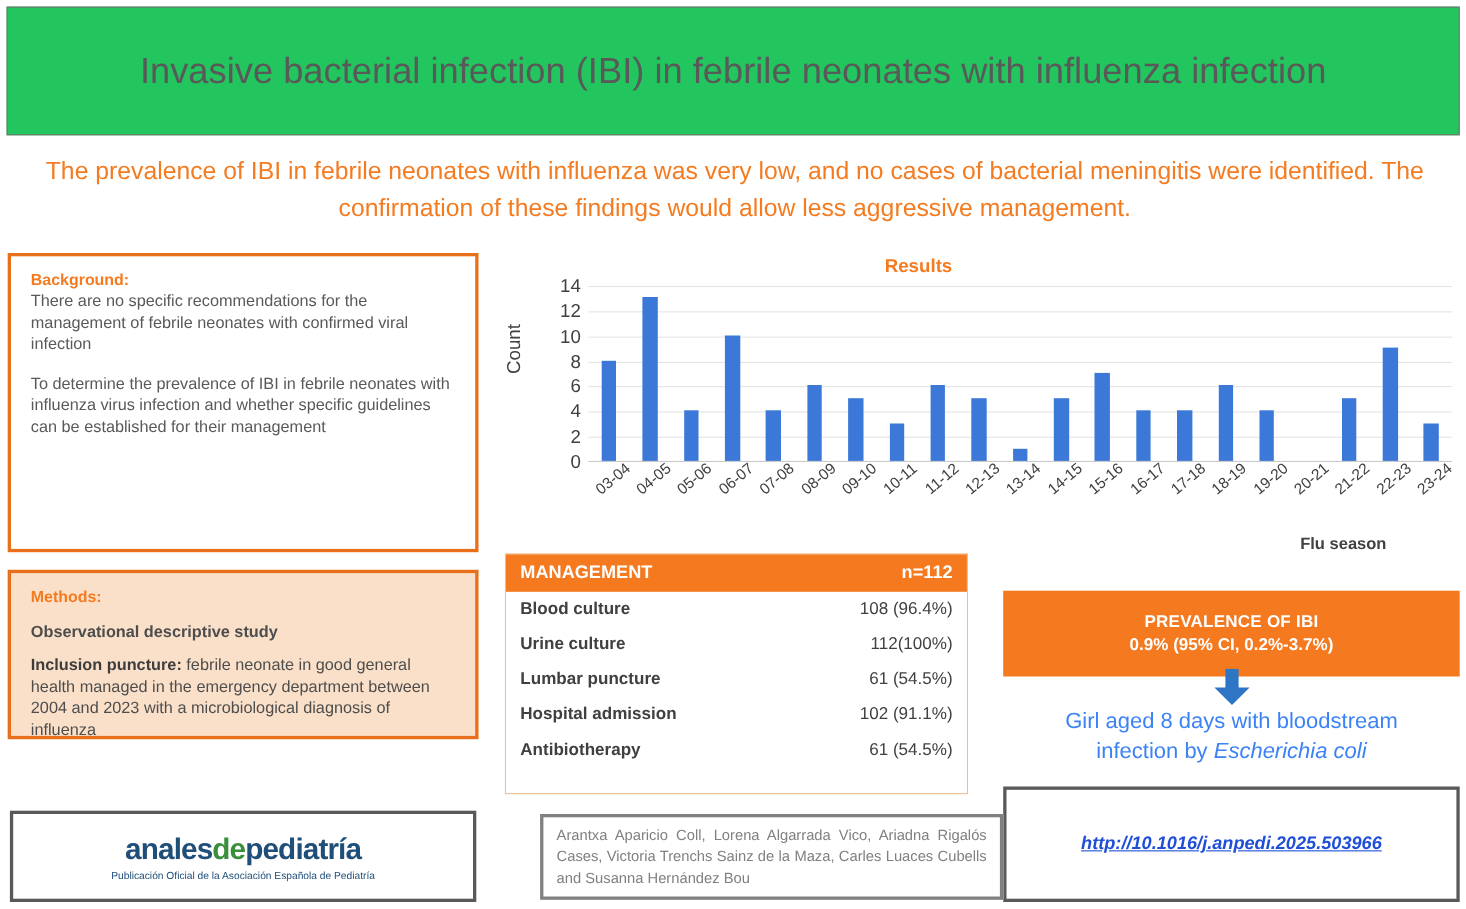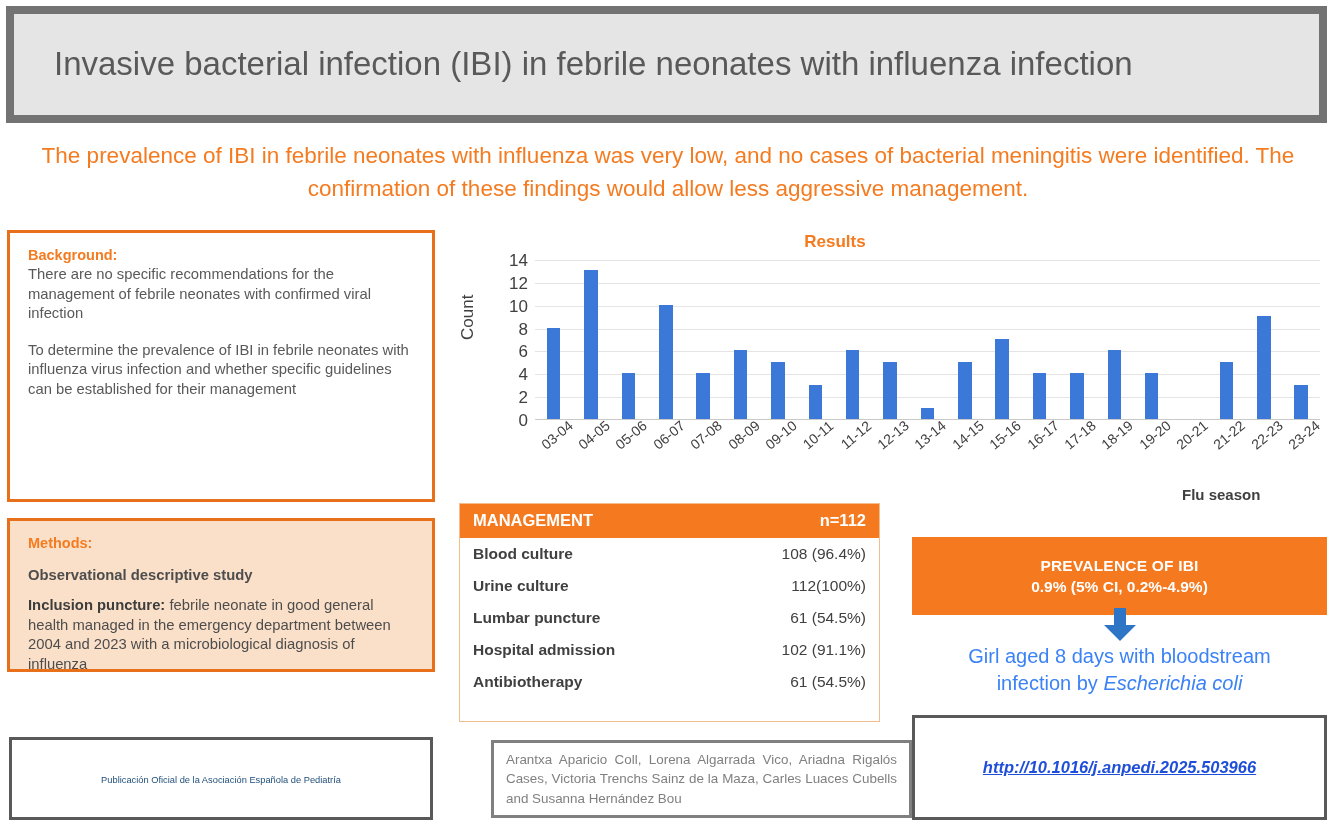--- a/index.html
+++ b/index.html
@@ -9,22 +9,22 @@
     background:#ffffff;
     font-family:"Liberation Sans", sans-serif;
     color:#595959;
     overflow:hidden;
     position:relative;
   }
 
   
   #title-box{
     position:absolute; left:6px; top:6px; width:1321px; height:117px;
-    border:8px solid #737373; background:#e5e5e5;
-    display:flex; align-items:center; justify-content:flex-start;
+    border:1px solid #737373; background:#22c55e;
+    display:flex; align-items:center; justify-content:center;
   }
   #title-text{
     font-size:33px; color:#595959; text-align:center; line-height:1.18;
     padding:0 40px; font-weight:400;
   }
 
   
   #highlight{
     position:absolute; left:8px; top:140px; width:1320px;
     text-align:center; color:#F47B20; font-size:22.5px; line-height:1.45;
@@ -160,20 +160,23 @@
 
 <div id="methods-box">
   <div class="sec-head">Methods:</div>
   <div class="mb-strong">Observational descriptive study</div>
   <div class="mb-para">
     <b>Inclusion puncture:</b><span> febrile neonate in good general health managed in the emergency department between 2004 and 2023 with a microbiological diagnosis of influenza</span>
   </div>
 </div>
 
 <div id="logo-box">
+  <div id="logo-word">
+    <span class="b">anales</span><span class="g">de</span><span class="b">pediatría</span>
+  </div>
   <div id="logo-sub">Publicación Oficial de la Asociación Española de Pediatría</div>
 </div>
 
 <div id="results-title">Results</div>
 
 <div id="chart-area">
   <div id="ylabel">Count</div>
   <div id="yticks">
       <div style="top: 160px;">0</div>
       <div style="top: 137.143px;">2</div>
@@ -352,21 +355,21 @@
       </div>
       <div class="mgmt-row">
         <span class="lbl">Antibiotherapy</span>
         <span class="val">61 (54.5%)</span>
       </div>
     </div>
 </div>
 
 <div id="prev-box">
   <div id="prev-title">PREVALENCE OF IBI</div>
-  <div id="prev-value">0.9% (5% CI, 0.2%-4.9%)</div>
+  <div id="prev-value">0.9% (95% CI, 0.2%-3.7%)</div>
 </div>
 
 <svg id="down-arrow" viewBox="0 0 40 34">
   <path d="M14 0 H26 V17 H36 L20 33 L4 17 H14 Z" fill="#2E75C6"></path>
 </svg>
 
 <div id="case-text">
   <span>Girl aged 8 days with bloodstream</span><br>
   <span>infection by </span><i>Escherichia coli</i>
 </div>

